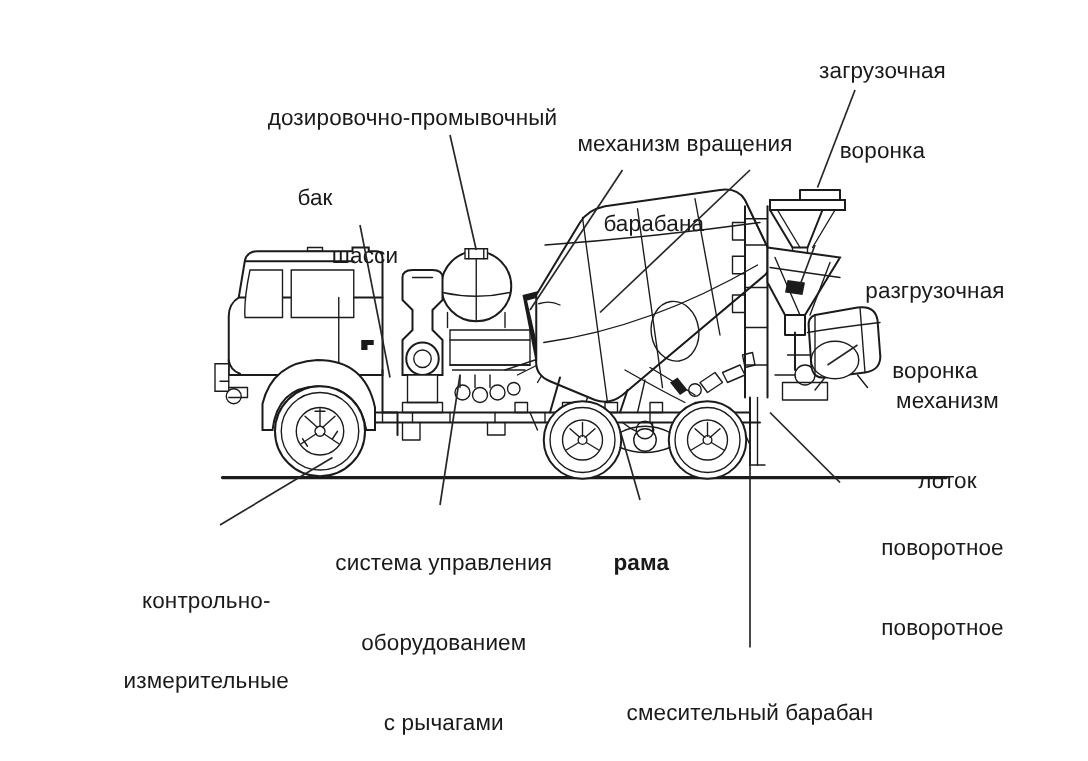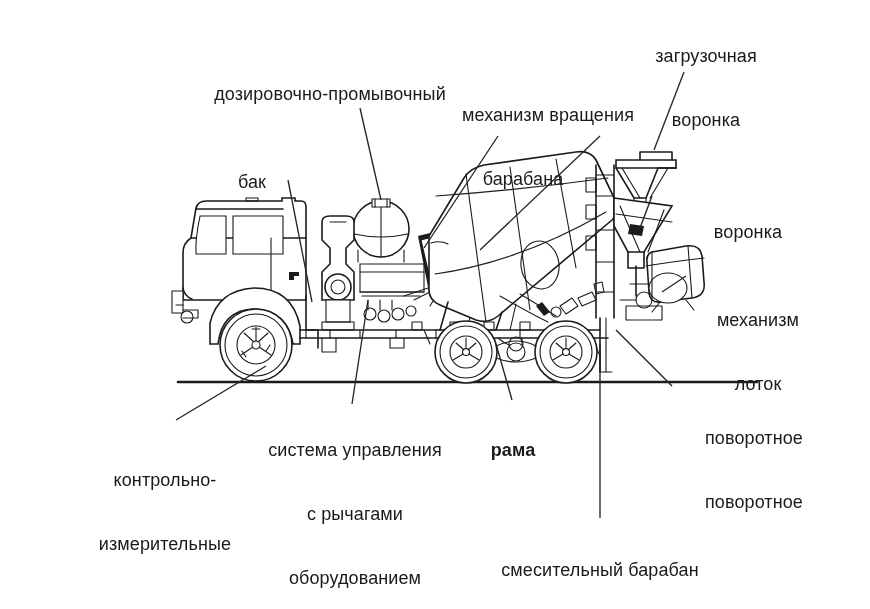--- a/index.html
+++ b/index.html
@@ -289,51 +289,55 @@
     <line x1="600" y1="518" x2="600" y2="344"></line>
   </svg>
 
   <div class="label c" style="left:606px; top:4px; width:200px;">
     <div>загрузочная</div>
     <div>воронка</div>
   </div>
 
   <div class="label c" style="left:158px; top:42px; width:344px;">
     <div>дозировочно-промывочный</div>
-    <div style="margin-left:-156px;margin-top:24px;">бак</div>
+    <div style="margin-left:-156px;">бак</div>
   </div>
 
   <div class="label c" style="left:424px; top:63px; width:248px;">
     <div>механизм вращения</div>
     <div style="margin-left:-50px;">барабана</div>
   </div>
 
+  <div class="label c" style="left:242px; top:152px; width:100px;">
+    <div>шасси</div>
+  </div>
 
   <div class="label c" style="left:648px; top:180px; width:200px;">
+    <div>разгрузочная</div>
     <div>воронка</div>
   </div>
 
   <div class="label c" style="left:678px; top:268px; width:160px;">
     <div>механизм</div>
     <div>лоток</div>
   </div>
 
   <div class="label c" style="left:664px; top:386px; width:180px;text-align:center;">
     <div>поворотное</div>
     <div>поворотное</div>
   </div>
 
   <div class="label c" style="left:468px; top:398px; width:90px;font-weight:bold;">
     <div>рама</div>
   </div>
 
   <div class="label c" style="left:243px; top:398px; width:224px;">
     <div>система управления</div>
+    <div>оборудованием</div>
     <div>с рычагами</div>
-    <div>оборудованием</div>
   </div>
 
   <div class="label c" style="left:60px; top:428px; width:210px;">
     <div>контрольно-</div>
     <div>измерительные</div>
     
   </div>
 
   <div class="label c" style="left:418px; top:518px; width:364px;">
     <div>смесительный барабан</div>

